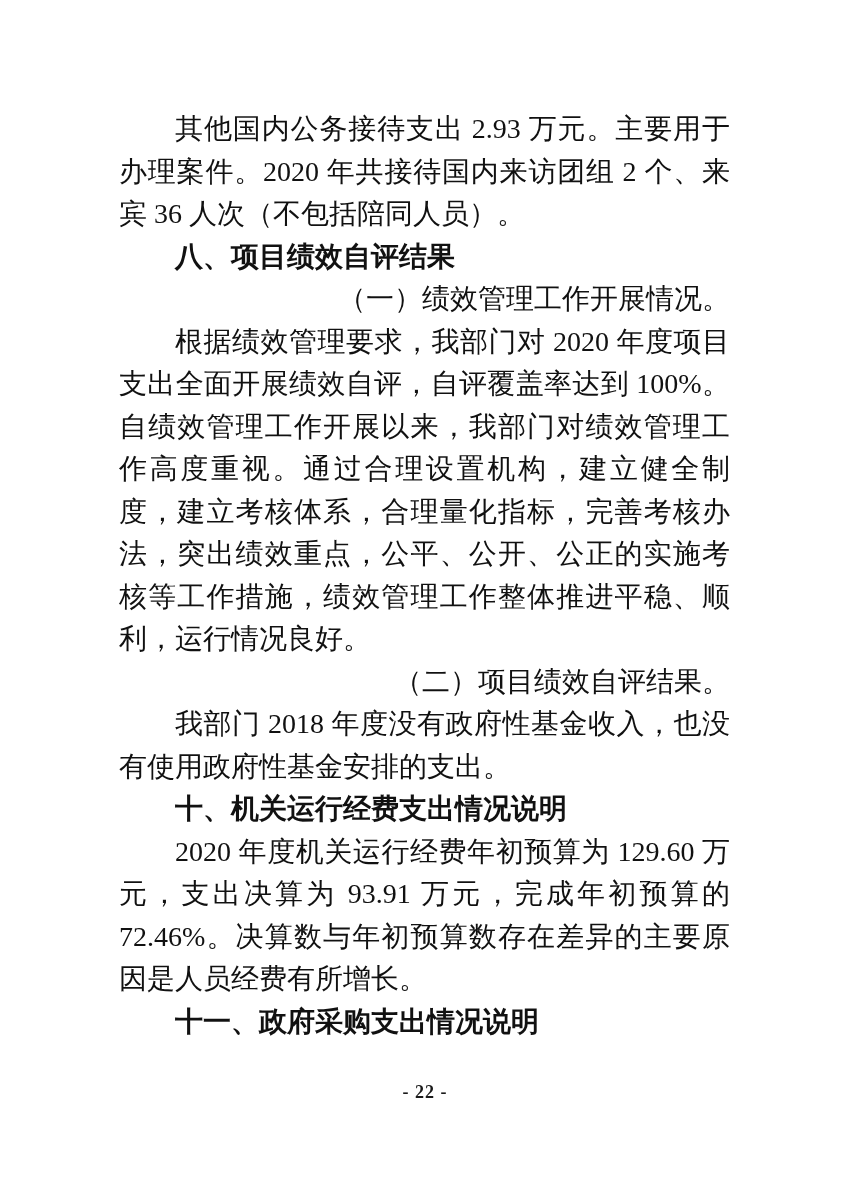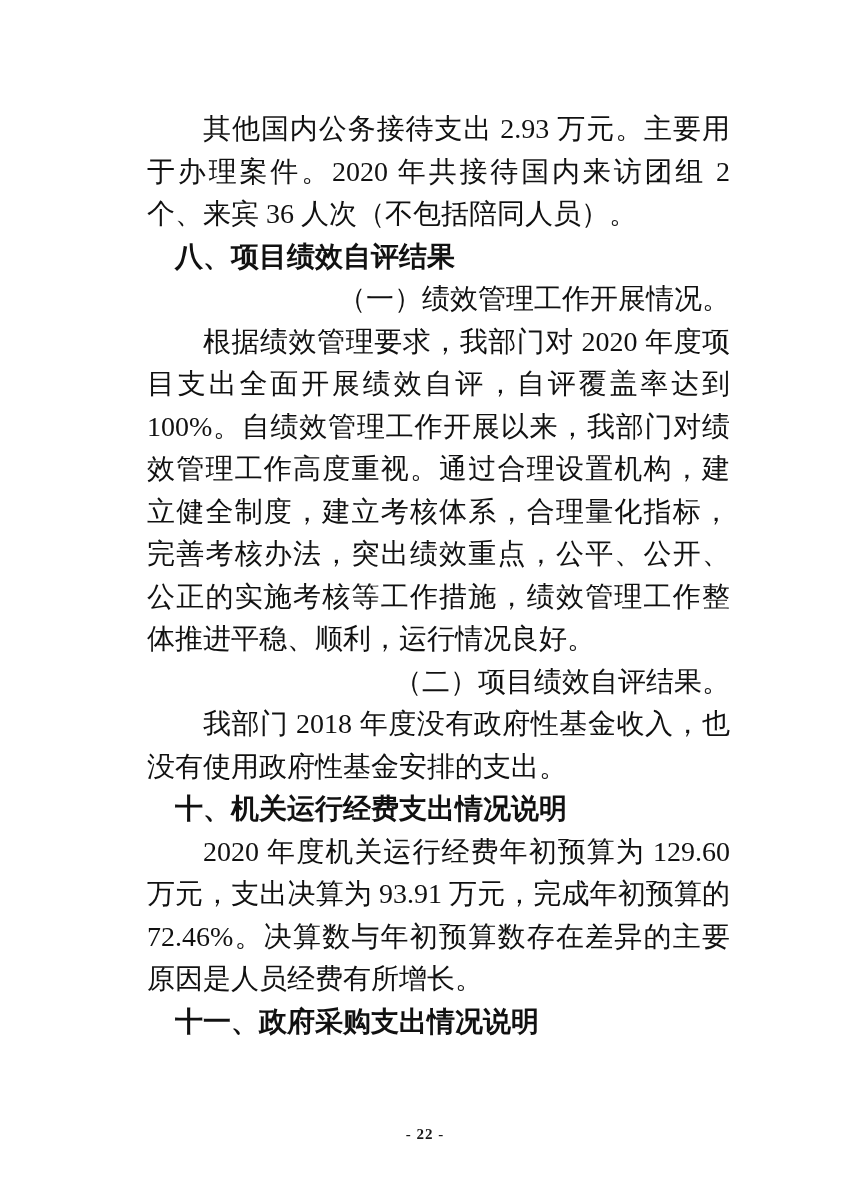--- a/index.html
+++ b/index.html
@@ -26,40 +26,39 @@
     margin: 0;
     padding: 0;
     font-size: 28px;
     line-height: 42.5px;
     text-indent: 56px;
     text-align: justify;
   }
   .para {
     font-family: "Liberation Serif", serif;
     font-weight: 400;
-    margin-left: 28px;
   }
   .heading {
     font-family: "Liberation Sans", sans-serif;
     font-weight: 700;
     text-align: left;
   }
   .subheading {
     font-family: "Liberation Serif", serif;
     font-weight: 400;
     text-align: right;
   }
   .page-footer {
     position: absolute;
     left: 0;
     right: 0;
-    top: 1126px;
+    top: 1082px;
     text-align: center;
     font-family: "Liberation Serif", serif;
-    font-size: 15px;
+    font-size: 18px;
     font-weight: 700;
     color: #1a1a1a;
     letter-spacing: 1px;
   }
 </style>
 </head>
 <body>
 
 <div class="page">
   <div class="content">

